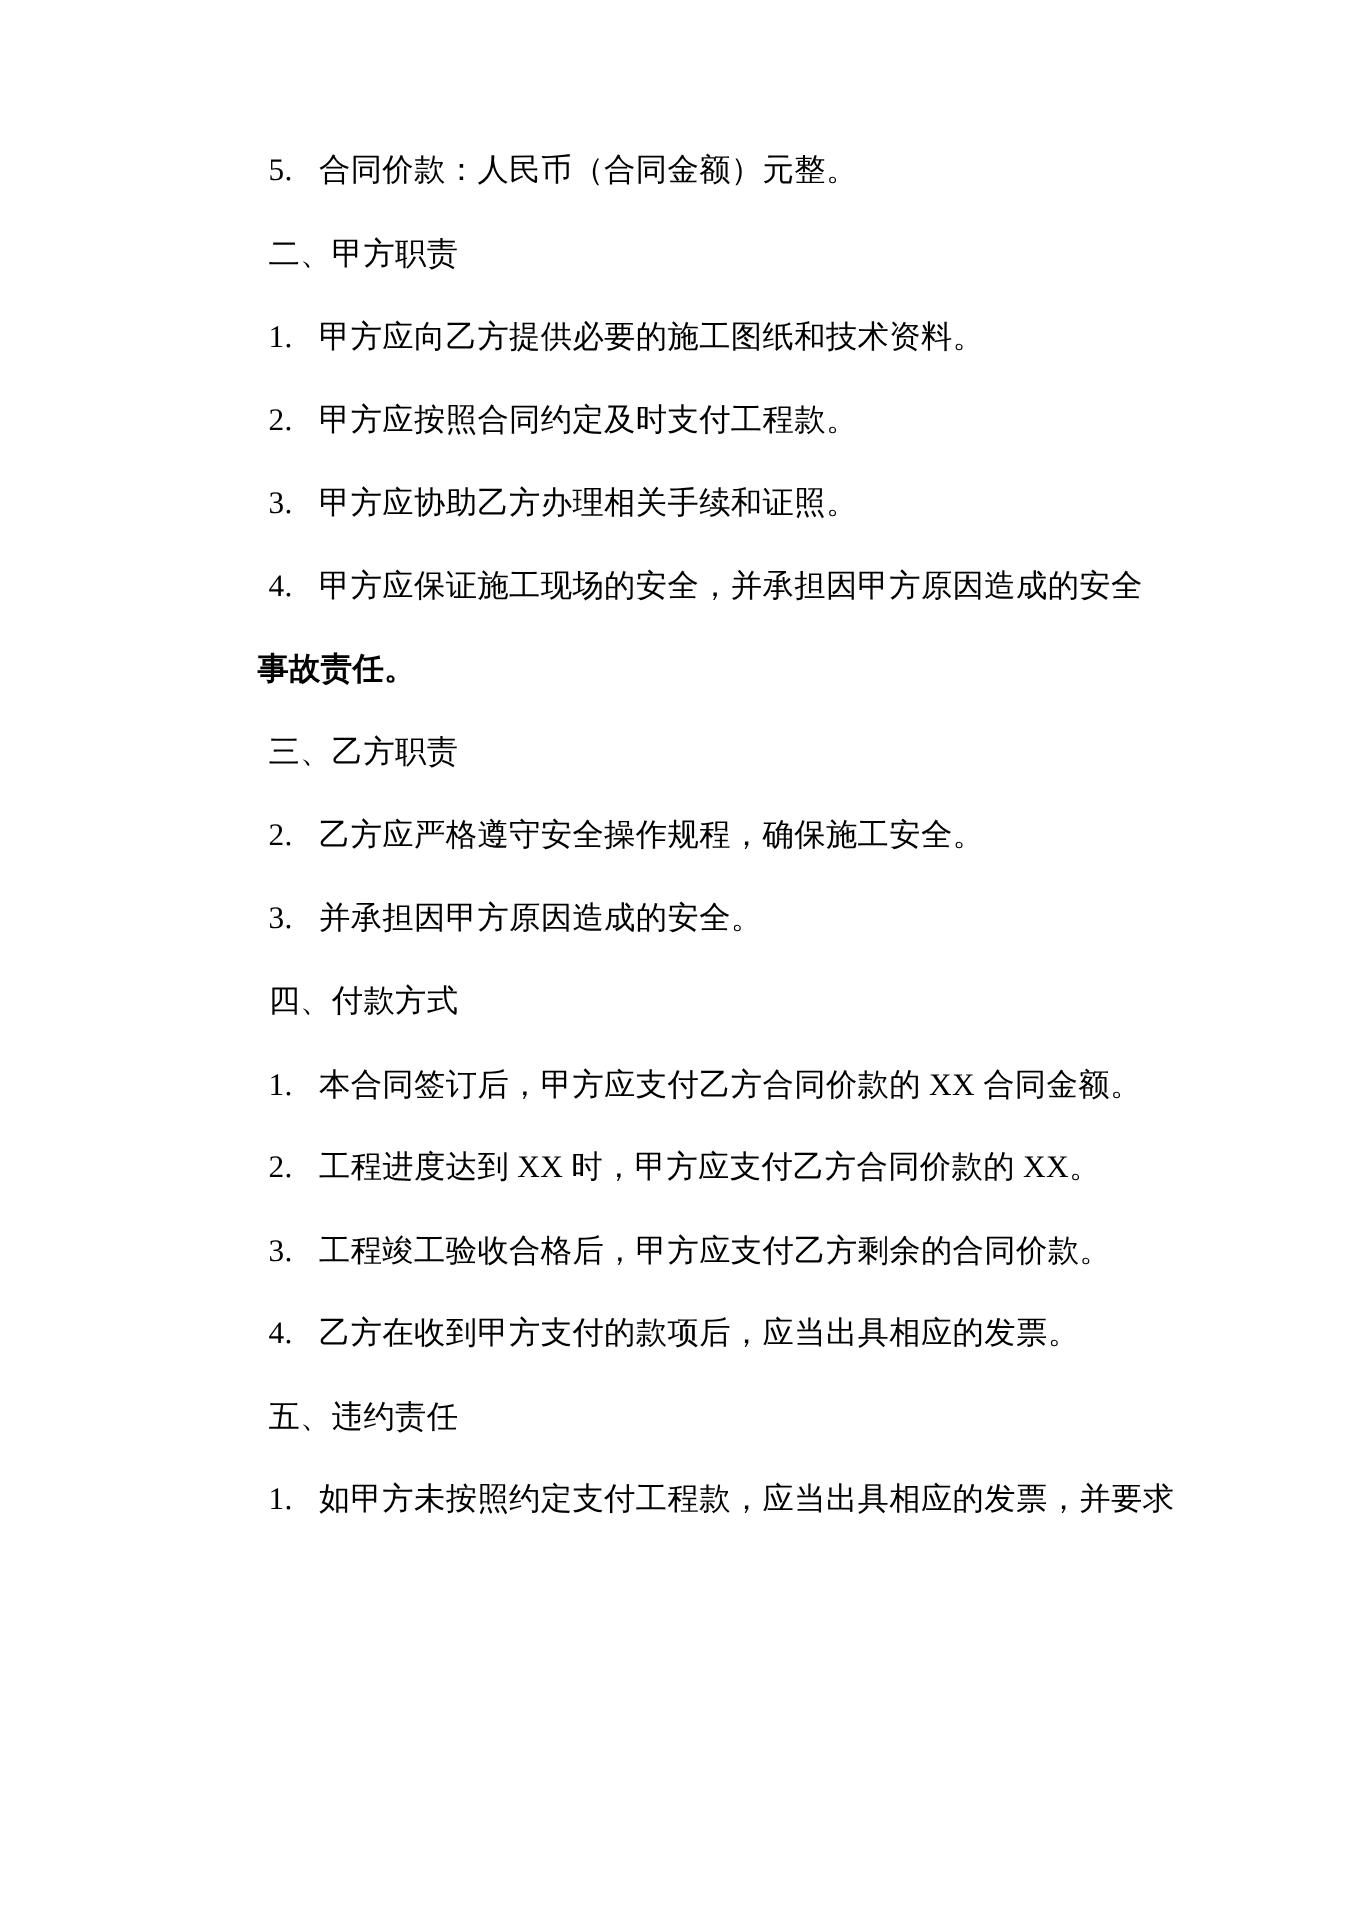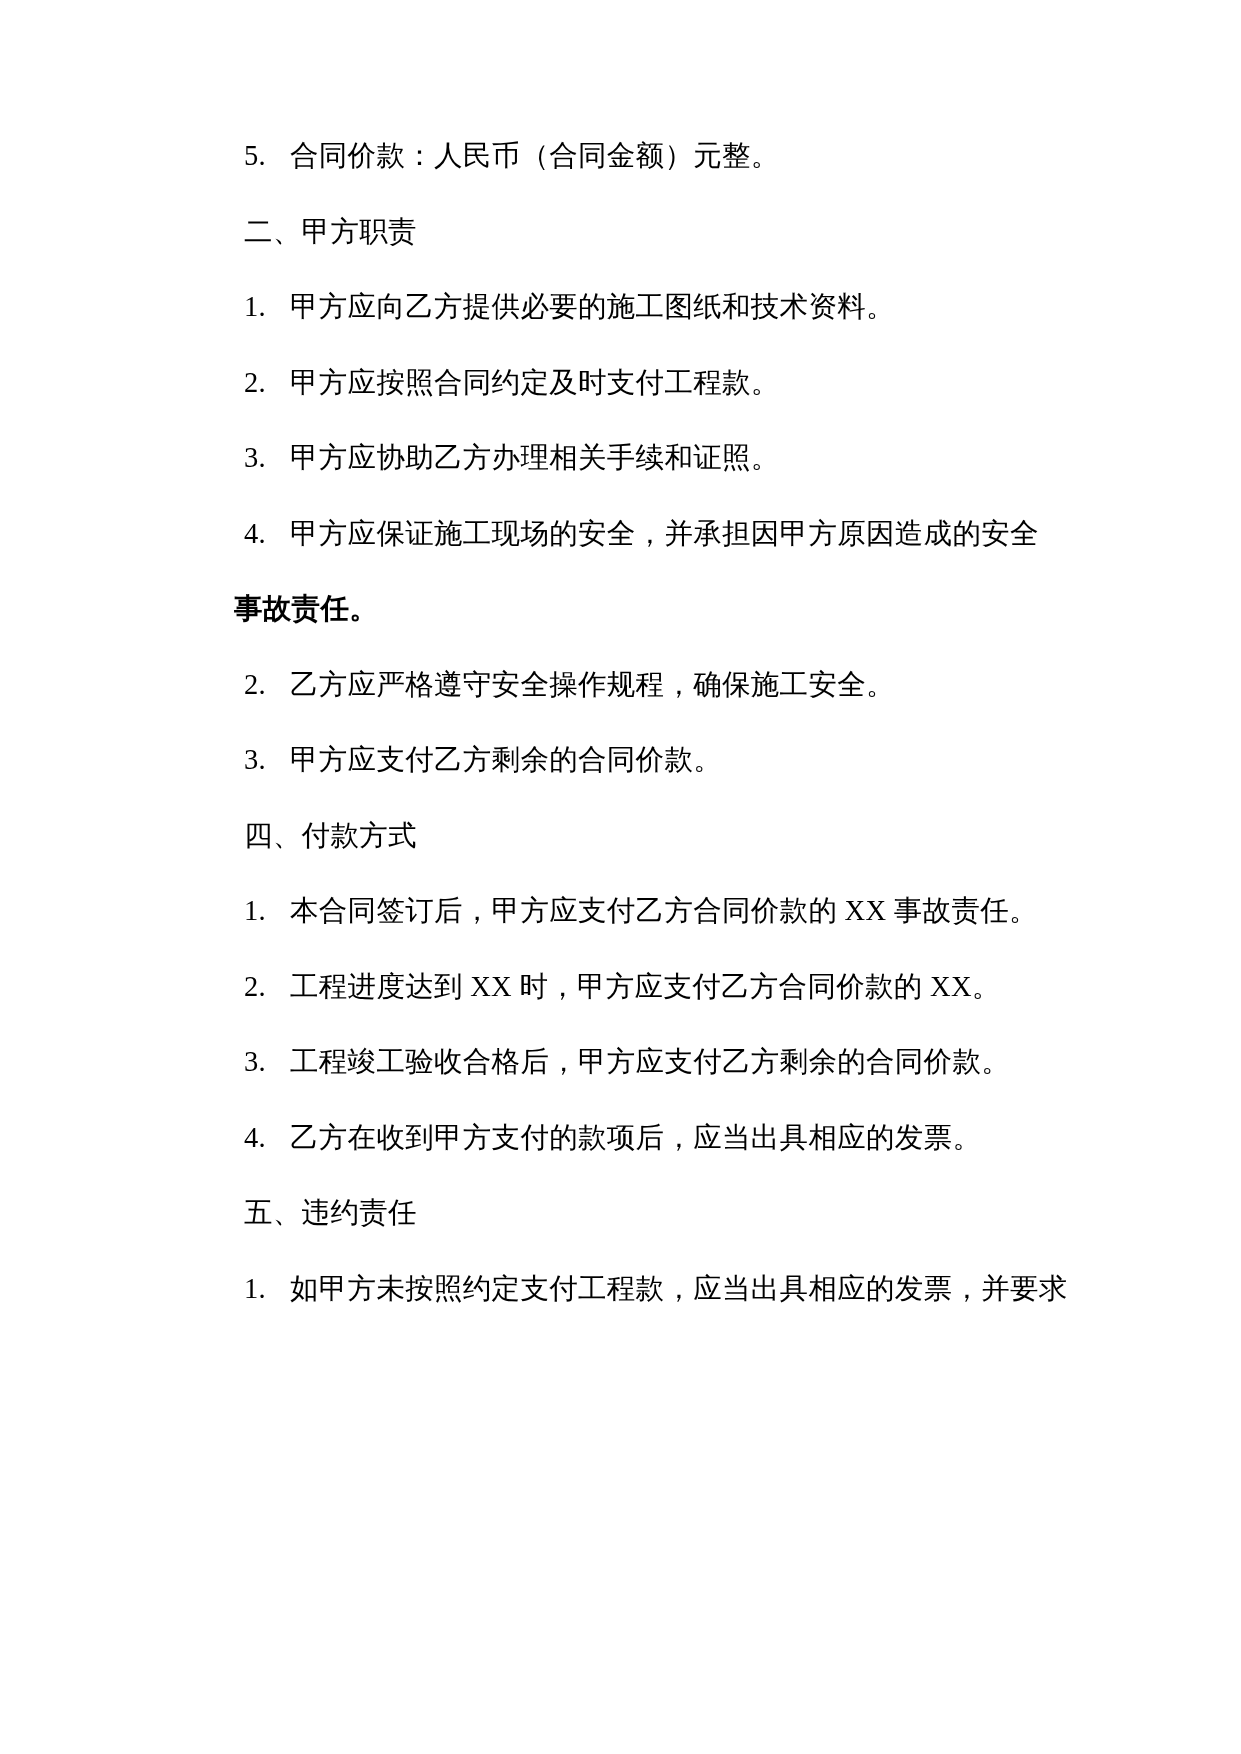--- a/index.html
+++ b/index.html
@@ -48,23 +48,24 @@
 <main class="page">
   <section class="content">
 
   <div class="doc-line item"><span class="prefix">5.</span><span>合同价款：人民币（合同金额）元整。</span></div>
       <div class="doc-line heading"><span>二、甲方职责</span></div>
       <div class="doc-line item"><span class="prefix">1.</span><span>甲方应向乙方提供必要的施工图纸和技术资料。</span></div>
       <div class="doc-line item"><span class="prefix">2.</span><span>甲方应按照合同约定及时支付工程款。</span></div>
       <div class="doc-line item"><span class="prefix">3.</span><span>甲方应协助乙方办理相关手续和证照。</span></div>
       <div class="doc-line item"><span class="prefix">4.</span><span>甲方应保证施工现场的安全，并承担因甲方原因造成的安全</span></div>
       <div class="doc-line continuation"><span class="prefix"></span><span>事故责任。</span></div>
+      <div class="doc-line heading"><span>三、乙方职责</span></div>
       <div class="doc-line item"><span class="prefix">2.</span><span>乙方应严格遵守安全操作规程，确保施工安全。</span></div>
-      <div class="doc-line item"><span class="prefix">3.</span><span>甲方应支付乙方剩余的合同价款。</span></div>
+      <div class="doc-line item"><span class="prefix">3.</span><span>并承担因甲方原因造成的安全。</span></div>
       <div class="doc-line heading"><span>四、付款方式</span></div>
-      <div class="doc-line item"><span class="prefix">1.</span><span>本合同签订后，甲方应支付乙方合同价款的 XX 事故责任。</span></div>
+      <div class="doc-line item"><span class="prefix">1.</span><span>本合同签订后，甲方应支付乙方合同价款的 XX 合同金额。</span></div>
       <div class="doc-line item"><span class="prefix">2.</span><span>工程进度达到 XX 时，甲方应支付乙方合同价款的 XX。</span></div>
       <div class="doc-line item"><span class="prefix">3.</span><span>工程竣工验收合格后，甲方应支付乙方剩余的合同价款。</span></div>
       <div class="doc-line item"><span class="prefix">4.</span><span>乙方在收到甲方支付的款项后，应当出具相应的发票。</span></div>
       <div class="doc-line heading"><span>五、违约责任</span></div>
       <div class="doc-line item"><span class="prefix">1.</span><span>如甲方未按照约定支付工程款，应当出具相应的发票，并要求</span></div>
     </section>
 </main>
 
 </body></html>

